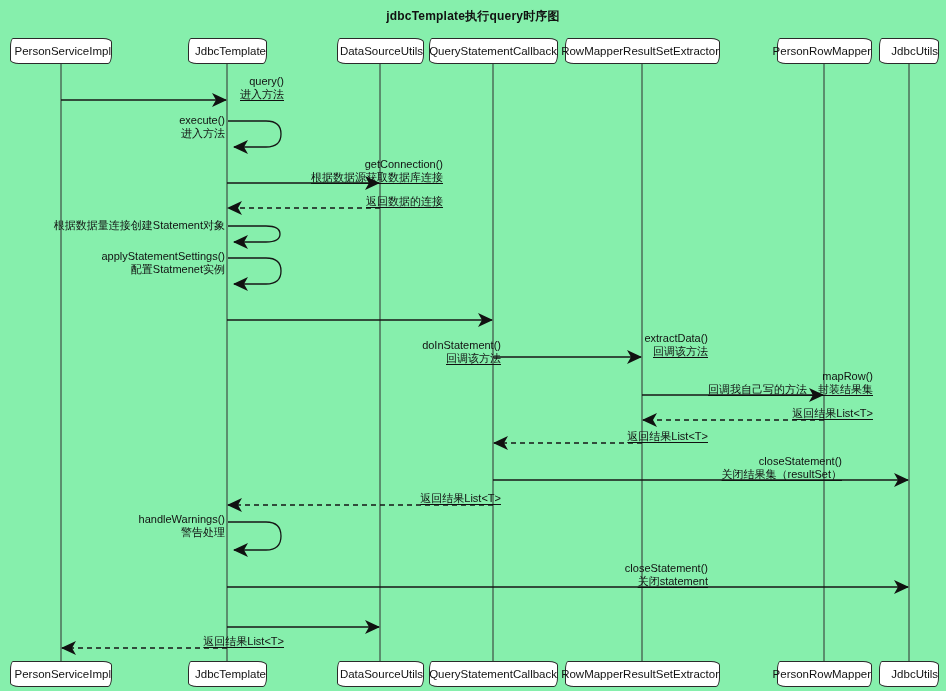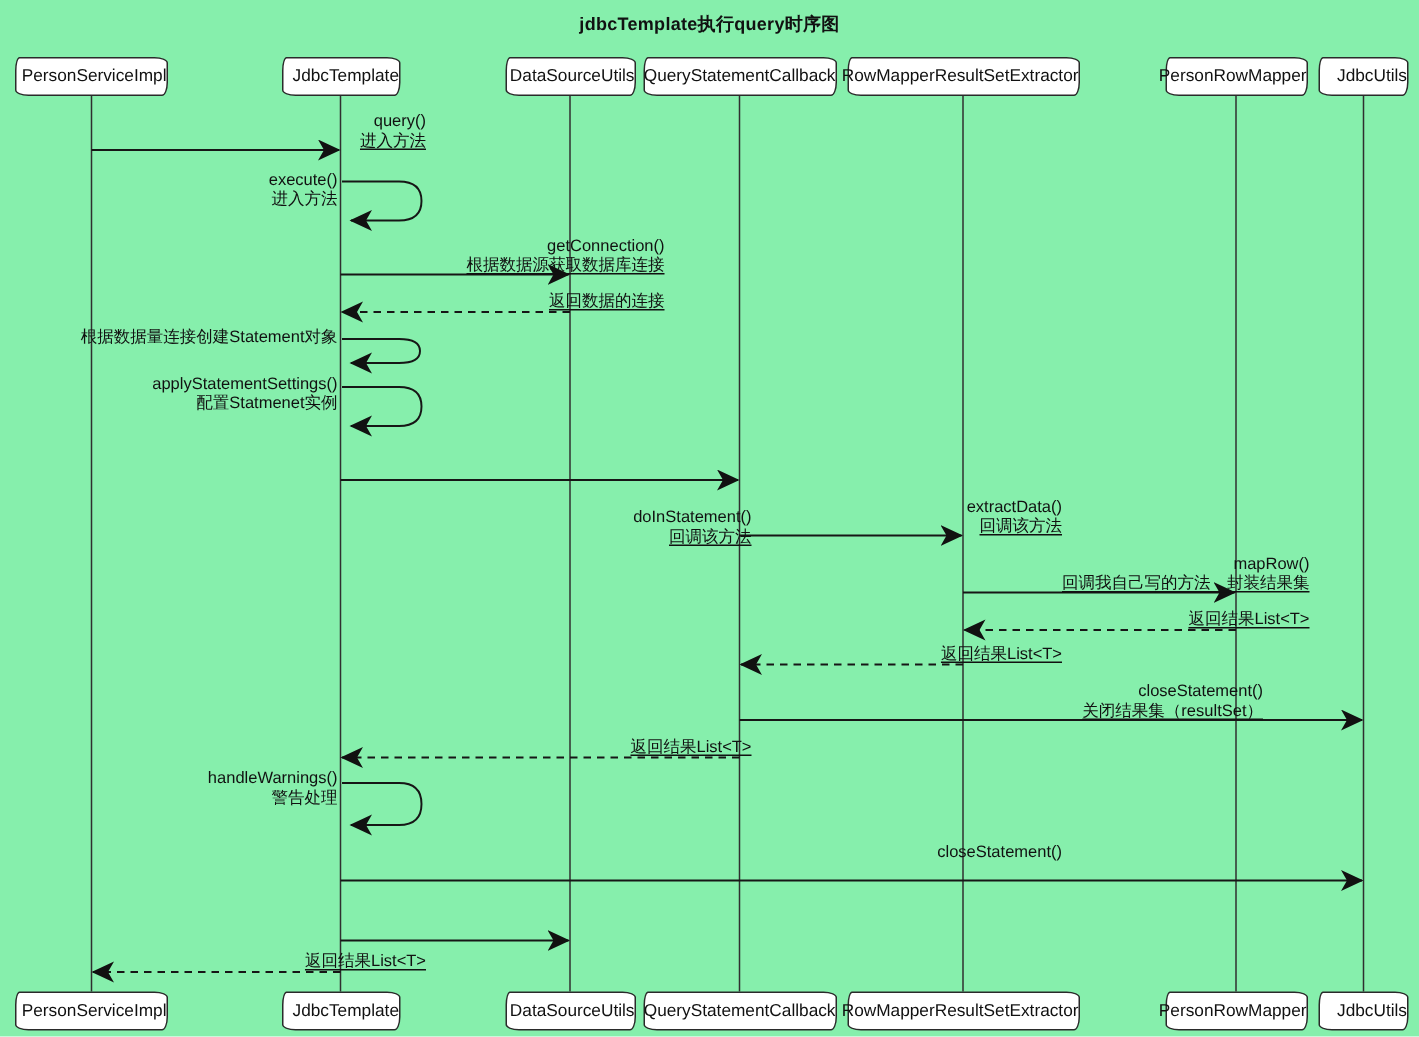--- a/index.html
+++ b/index.html
@@ -160,18 +160,19 @@
   </div>
   <div class="mlabel" style="left:221px;top:492px;">
     <span class="u">返回结果List&lt;T&gt;</span>
   </div>
   <div class="mlabel self" style="top:513px;">
     <span>handleWarnings()</span>
     <span>警告处理</span>
   </div>
   <div class="mlabel" style="left:428px;top:562px;">
     <span>closeStatement()</span>
+    <span class="u">关闭statement</span>
   </div>
   <div class="mlabel" style="left:4px;top:635px;">
     <span class="u">返回结果List&lt;T&gt;</span>
   </div>
 
 </div>
 
 </body></html>

